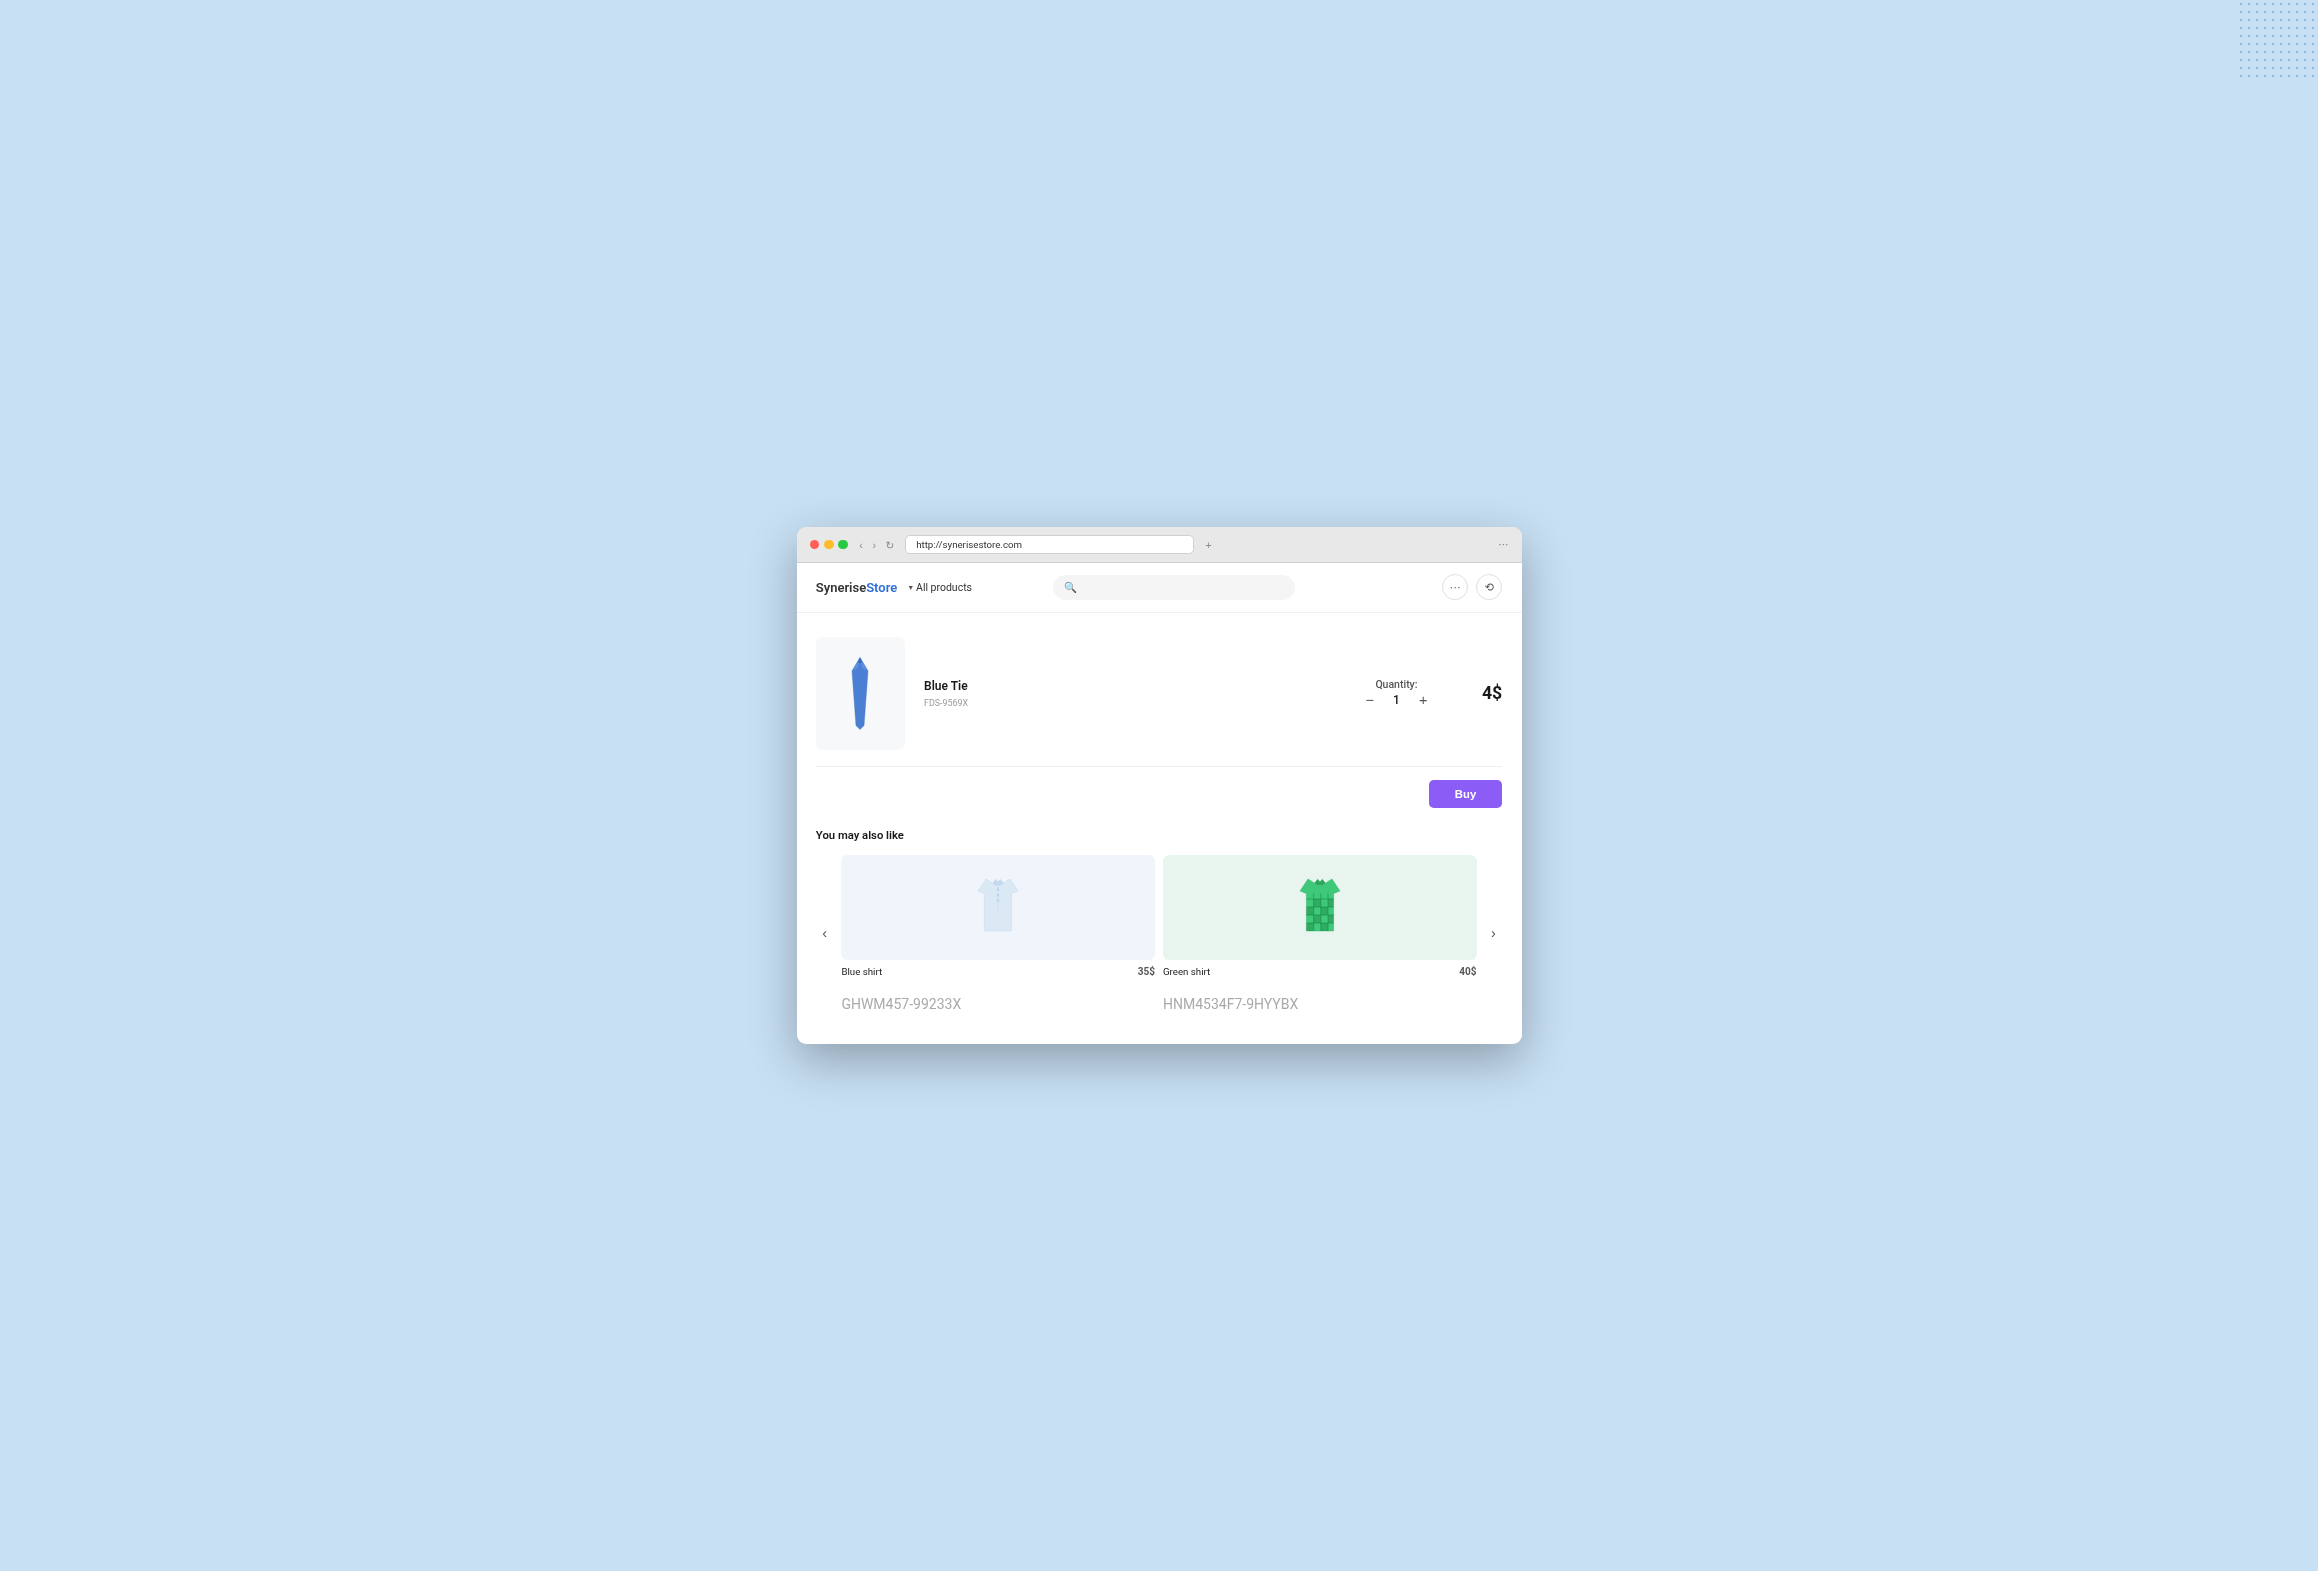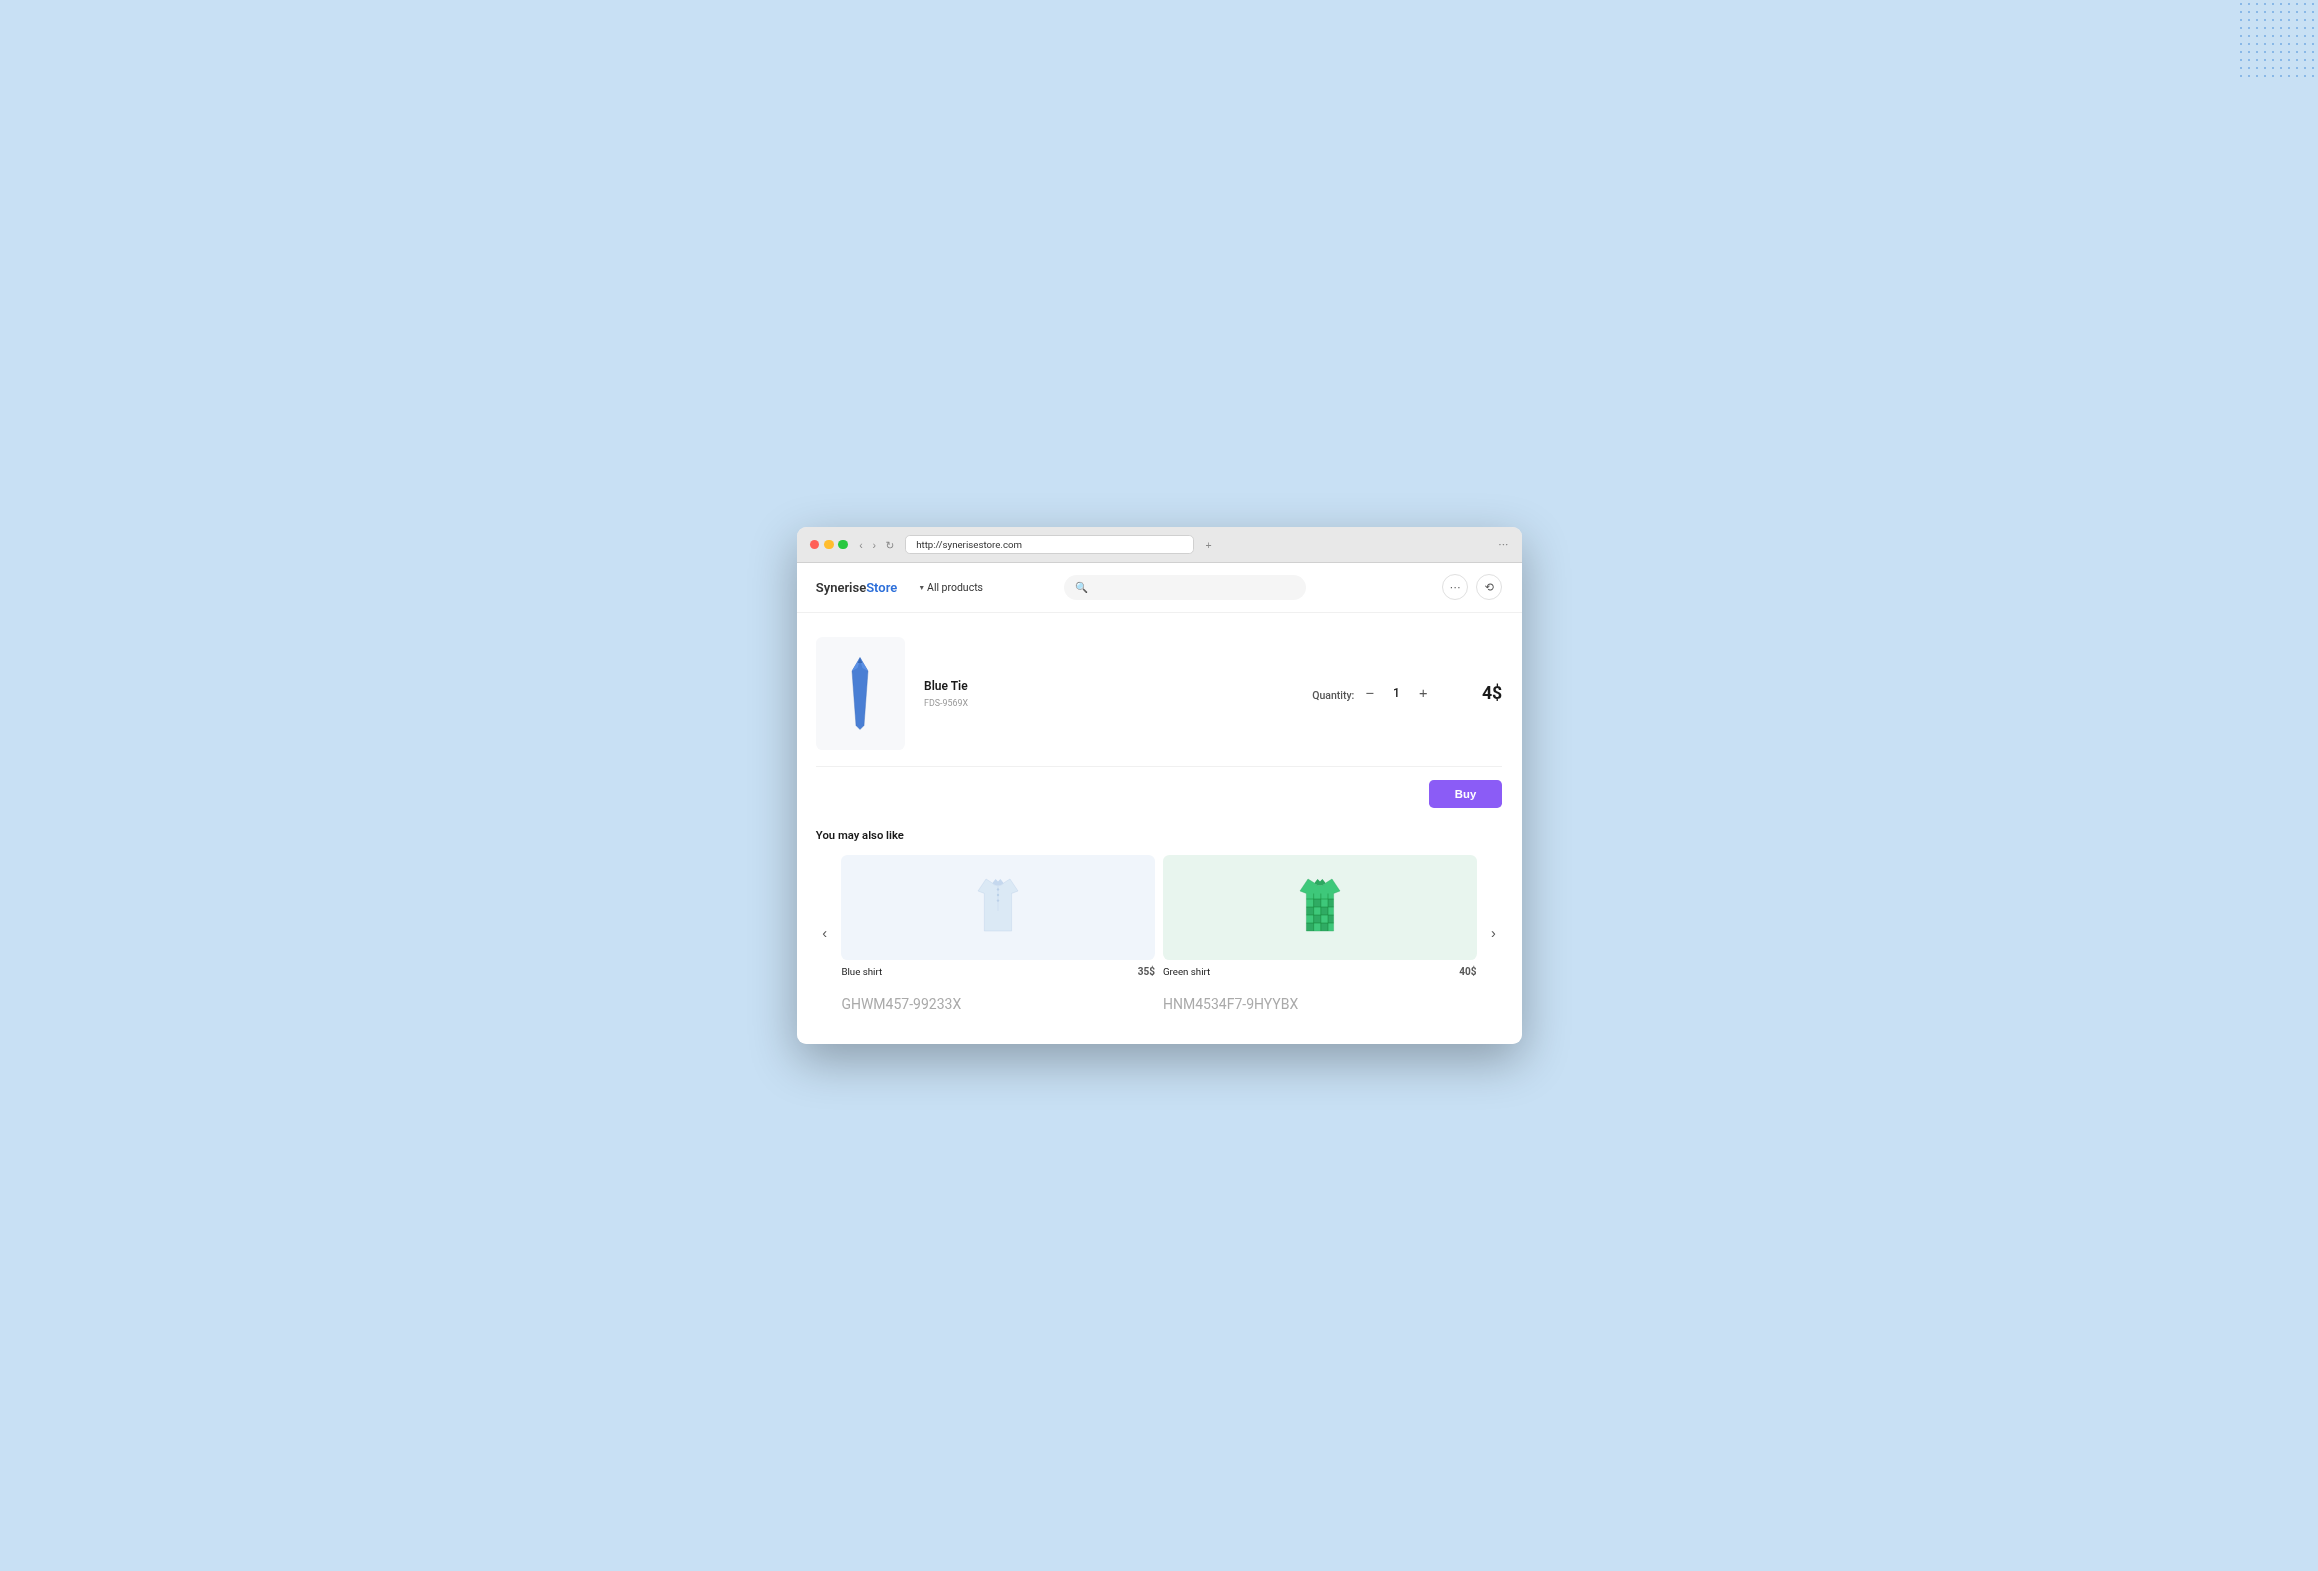--- a/index.html
+++ b/index.html
@@ -100,21 +100,21 @@
     .browser-content {
       background: white;
     }
 
     
     .site-nav {
       display: flex;
       align-items: center;
       padding: 11.3px 19.3px;
       border-bottom: 0.8px solid #f0f0f0;
-      gap: 13px;
+      gap: 2px;
     }
 
     .logo {
       font-size: 13px;
       font-weight: 600;
       color: #333;
       margin-right: 3.2px;
     }
 
     .logo-blue {
@@ -227,23 +227,22 @@
       margin-bottom: 4.8px;
     }
 
     .product-sku {
       font-size: 8.9px;
       color: #999;
     }
 
     .quantity-section {
       display: flex;
-      flex-direction: row;
-      align-items: flex-end;
-      gap: 8px;
+      flex-direction: column;
+      align-items: center;
     }
 
     .quantity-label {
       font-size: 10.5px;
       color: #555;
       font-weight: 500;
     }
 
     .quantity-controls {
       display: flex;

